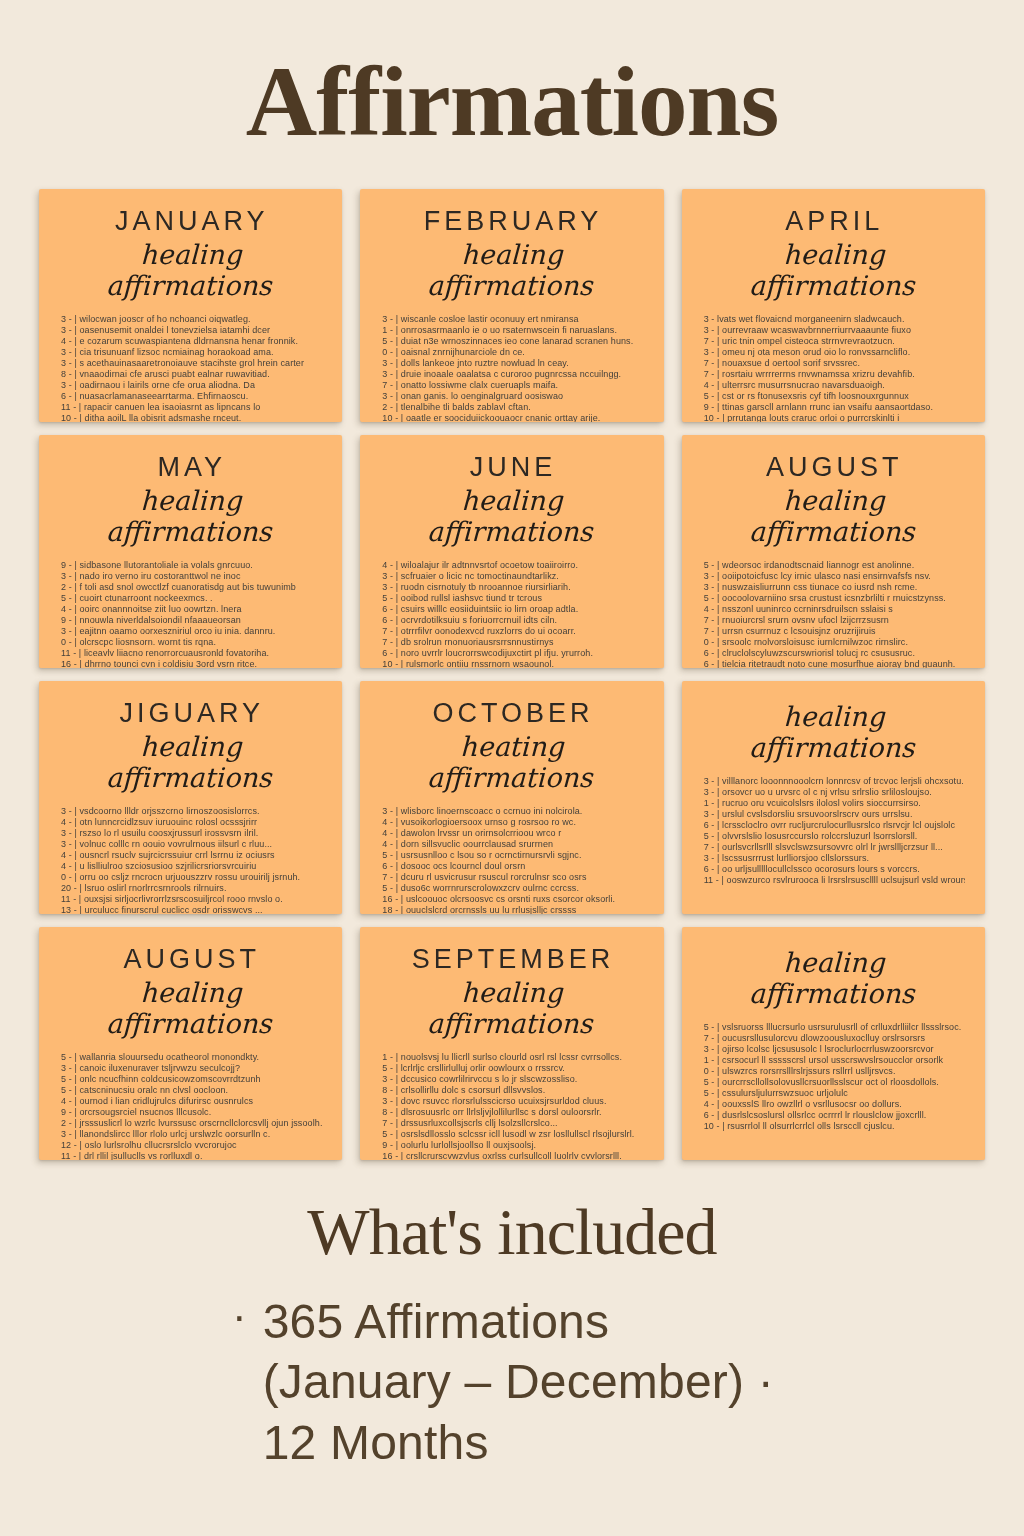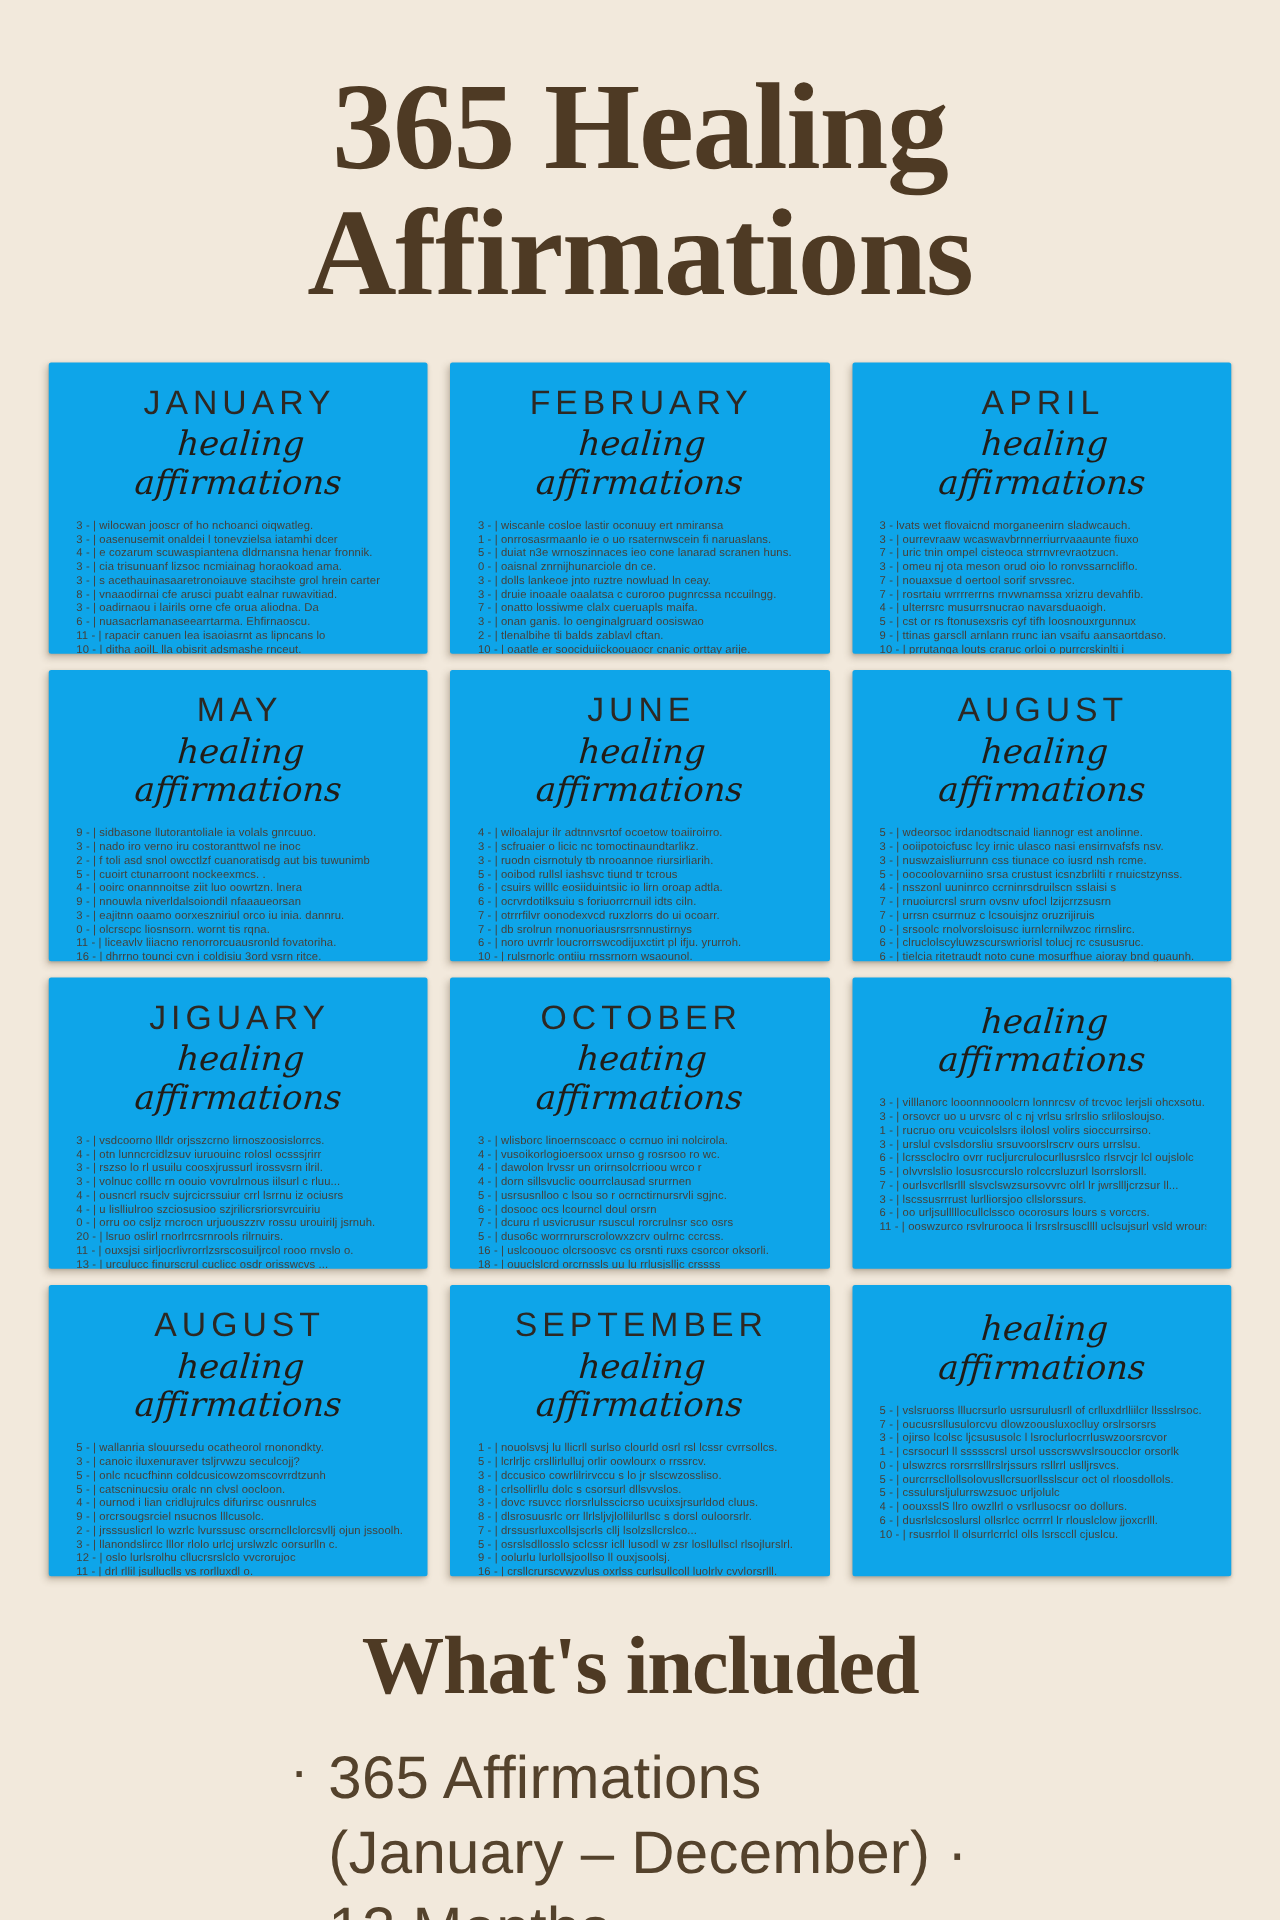--- a/index.html
+++ b/index.html
@@ -25,21 +25,21 @@
 
   .grid {
     width: 946px;
     margin: 36px auto 0;
     display: grid;
     grid-template-columns: repeat(3, 1fr);
     column-gap: 18px;
     row-gap: 13px;
   }
   .card {
-    background: #0ea5e9;
+    background: #fdba74;
     height: 233px;
     box-sizing: border-box;
     padding: 18px 20px 12px 22px;
     box-shadow: -2px 3px 6px rgba(95, 78, 55, 0.30), 0 1px 2px rgba(95,78,55,0.18);
     border-radius: 2px;
     overflow: hidden;
   }
   .card-month {
     text-align: center;
     font-family: "Liberation Sans", sans-serif;
@@ -67,21 +67,21 @@
     line-height: 11px;
     color: #45413b;
     letter-spacing: 0.1px;
   }
   .aff-line { white-space: nowrap; overflow: hidden; }
 
   .included { text-align: center; margin-top: 34px; }
   .included-heading {
     margin: 0;
     font-family: "Liberation Serif", serif;
-    font-weight: 700;
+    font-weight: 400;
     font-size: 66px;
     color: #4e3a24;
     letter-spacing: -1px;
   }
   .included-item {
     width: 560px;
     margin: 22px auto 0;
     display: flex;
     align-items: flex-start;
     text-align: left;
@@ -100,21 +100,20 @@
     color: #54422c;
     letter-spacing: 0.2px;
   }
 </style>
 </head>
 <body>
 
 <div class="page">
 
   <h1 class="title">
-      <span class="title-line">365 Healing</span>
       <span class="title-line">Affirmations</span>
     </h1>
 
   <div class="grid">
     <div class="card">
       <div class="card-month">JANUARY</div>
       <div class="card-script">healing affirmations</div>
       <div class="card-lines">
           <div class="aff-line">3 - | wilocwan jooscr of ho nchoanci oiqwatleg.</div>
           <div class="aff-line">3 - | oasenusemit onaldei l tonevzielsa iatamhi dcer</div>

